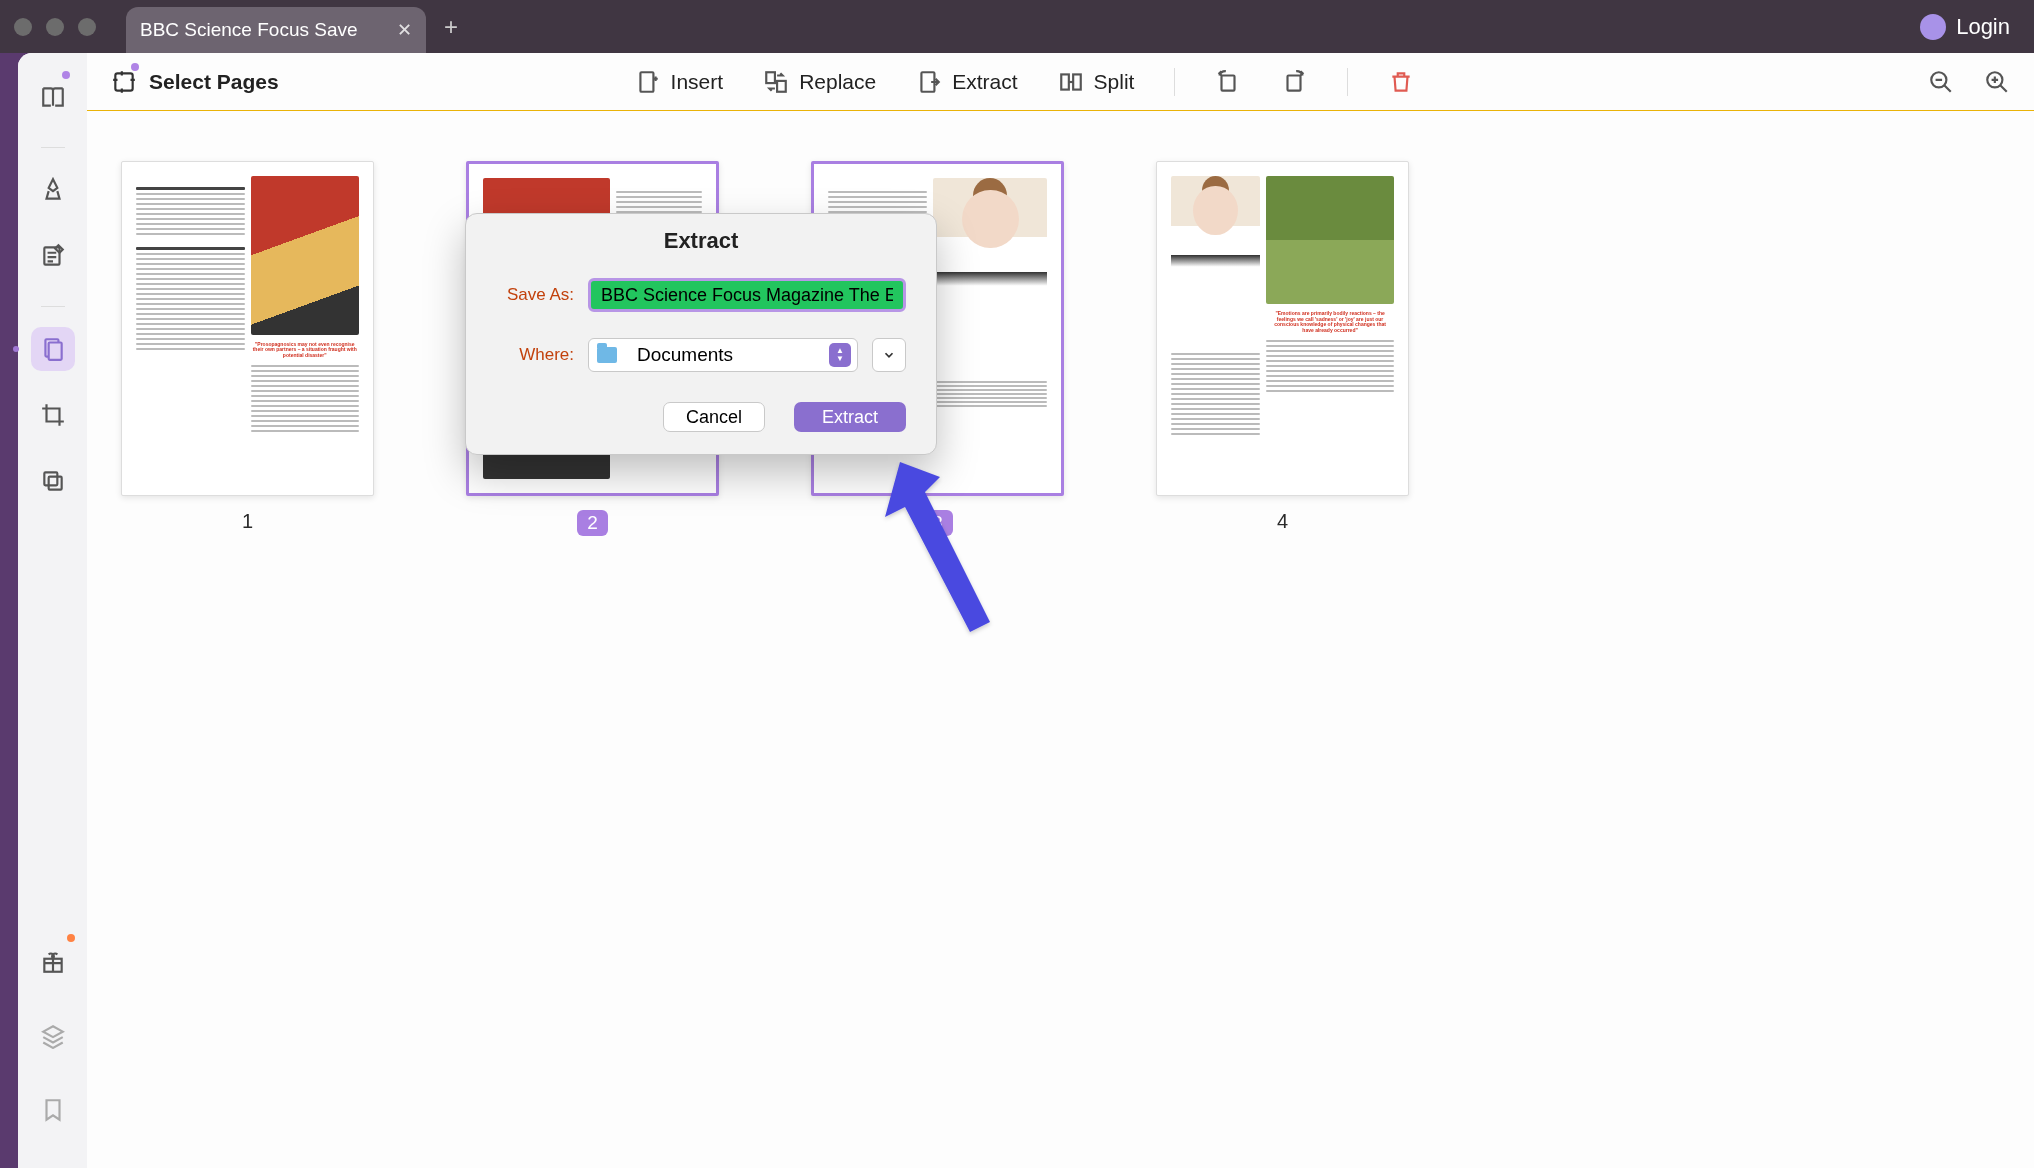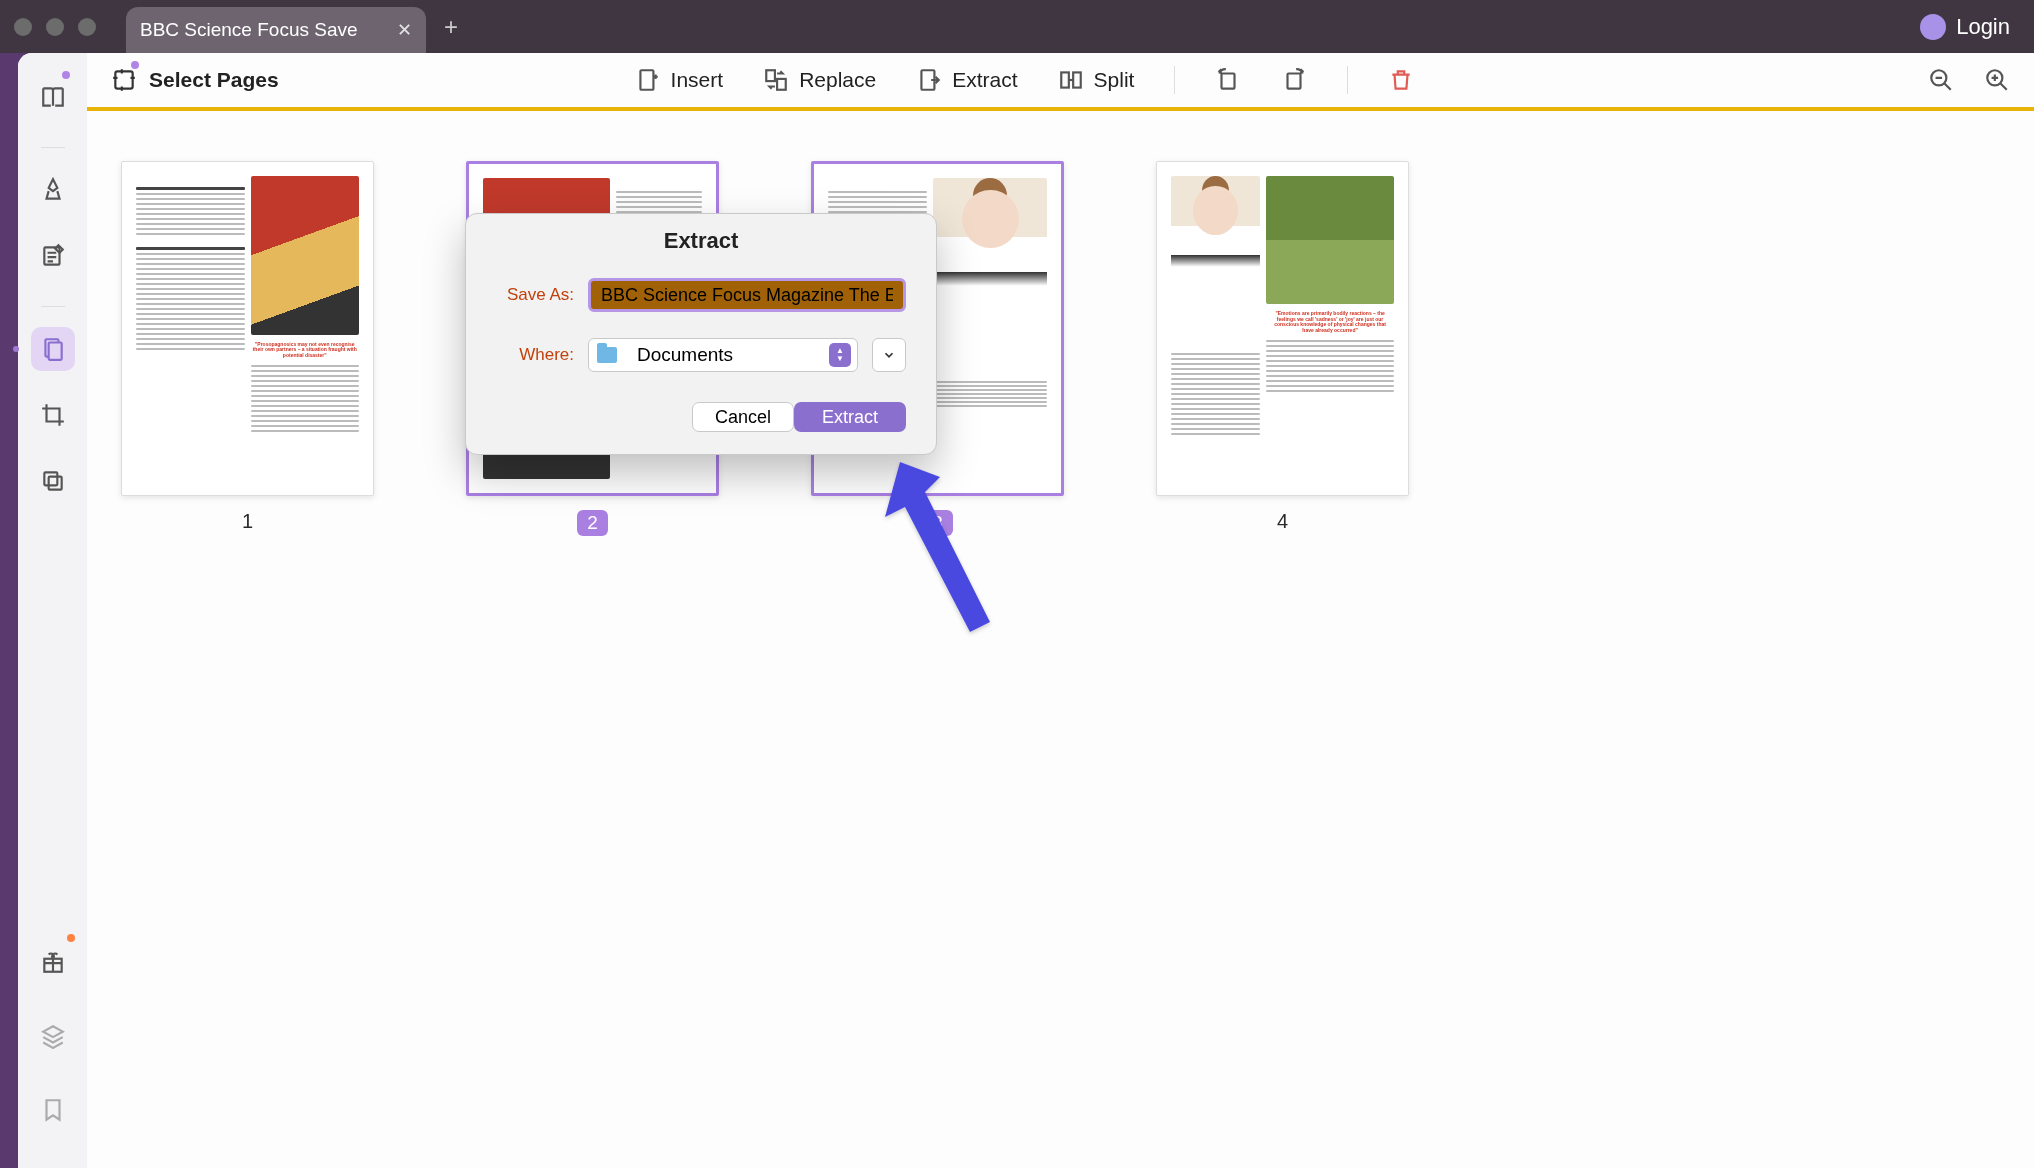--- a/index.html
+++ b/index.html
@@ -85,21 +85,21 @@
 
     
     .main-col { flex: 1; display: flex; flex-direction: column; background: #fdfdfd; }
 
     .toolbar {
       height: 58px;
       display: flex;
       align-items: center;
       padding: 0 24px;
       gap: 36px;
-      border-bottom: 4px solid #eab308;
+      border-bottom: 1px solid #eab308;
     }
     .select-pages { display: flex; align-items: center; gap: 12px; font-size: 21px; font-weight: 600; color: #222; cursor:pointer; position:relative;}
     .toolbar-center { display: flex; gap: 40px; margin-left: 320px; align-items: center;}
     .tb-action { display: flex; align-items: center; gap: 10px; font-size: 21px; color: #222; cursor: pointer; }
     .tb-action svg { width: 26px; height: 26px; stroke: #555; }
     .tb-divider { width: 1px; height: 28px; background: #ddd; }
     .tb-iconbtn { cursor: pointer; display:flex;}
     .tb-iconbtn svg { width: 26px; height: 26px; stroke: #555; }
     .tb-iconbtn.danger svg { stroke: #e05b52; }
     .toolbar-right { margin-left: auto; display: flex; gap: 30px; align-items:center; }
@@ -167,42 +167,42 @@
     }
     .modal-row { display:flex; align-items:center; padding: 6px 30px; gap: 14px; }
     .modal-label { width: 78px; text-align:right; font-size:17px; color:#c2410c; }
     .modal-input {
       flex:1;
       height: 34px;
       border: 3px solid #b896e6;
       border-radius: 6px;
       padding: 0 10px;
       font-size: 18px;
-      background:#a16207;
+      background:#22c55e;
       outline:none;
     }
     .modal-input.plain { border: 1px solid #c9c9c9; }
     .where-select {
       flex:1;
       height:34px;
       border:1px solid #c9c9c9;
       border-radius:6px;
       background:#fff;
       display:flex;
       align-items:center;
       padding:0 6px 0 8px;
       gap:20px;
       font-size:19px;
       position:relative;
     }
     .folder-icon { width:20px; height:16px; background:#6fb8e6; border-radius:2px; position:relative;}
     .folder-icon::before {content:''; position:absolute; top:-4px; left:0; width:10px; height:5px; background:#6fb8e6; border-radius:2px 2px 0 0;}
     .where-stepper { margin-left:auto; width:22px; height:24px; background:#8a6fcf; border-radius:5px; display:flex; flex-direction:column; align-items:center; justify-content:center; color:#fff; font-size:8px; line-height:1;}
     .expand-btn { width:34px; height:34px; border:1px solid #c9c9c9; border-radius:6px; background:#fff; display:flex; align-items:center; justify-content:center; cursor:pointer;}
-    .modal-buttons { display:flex; justify-content:flex-end; gap:0; padding: 24px 30px 4px; }
+    .modal-buttons { display:flex; justify-content:flex-end; gap:29px; padding: 24px 30px 4px; }
     .btn {
       height: 30px;
       padding: 0 22px;
       border-radius: 7px;
       font-size: 18px;
       border: 1px solid #c9c9c9;
       background: #fff;
       cursor: pointer;
     }
     .btn.primary { background: #8a6fcf; color:#fff; border:none; font-weight:500; padding: 0 28px;}

